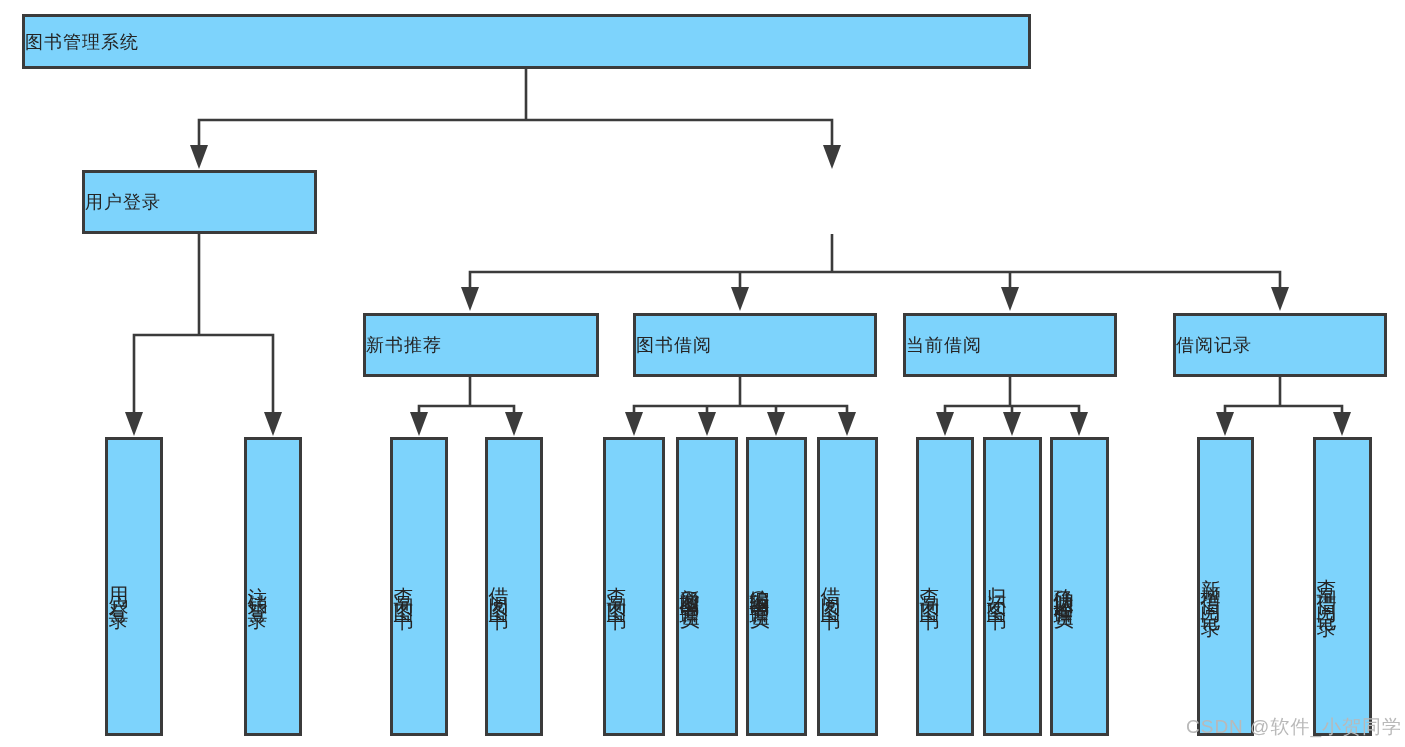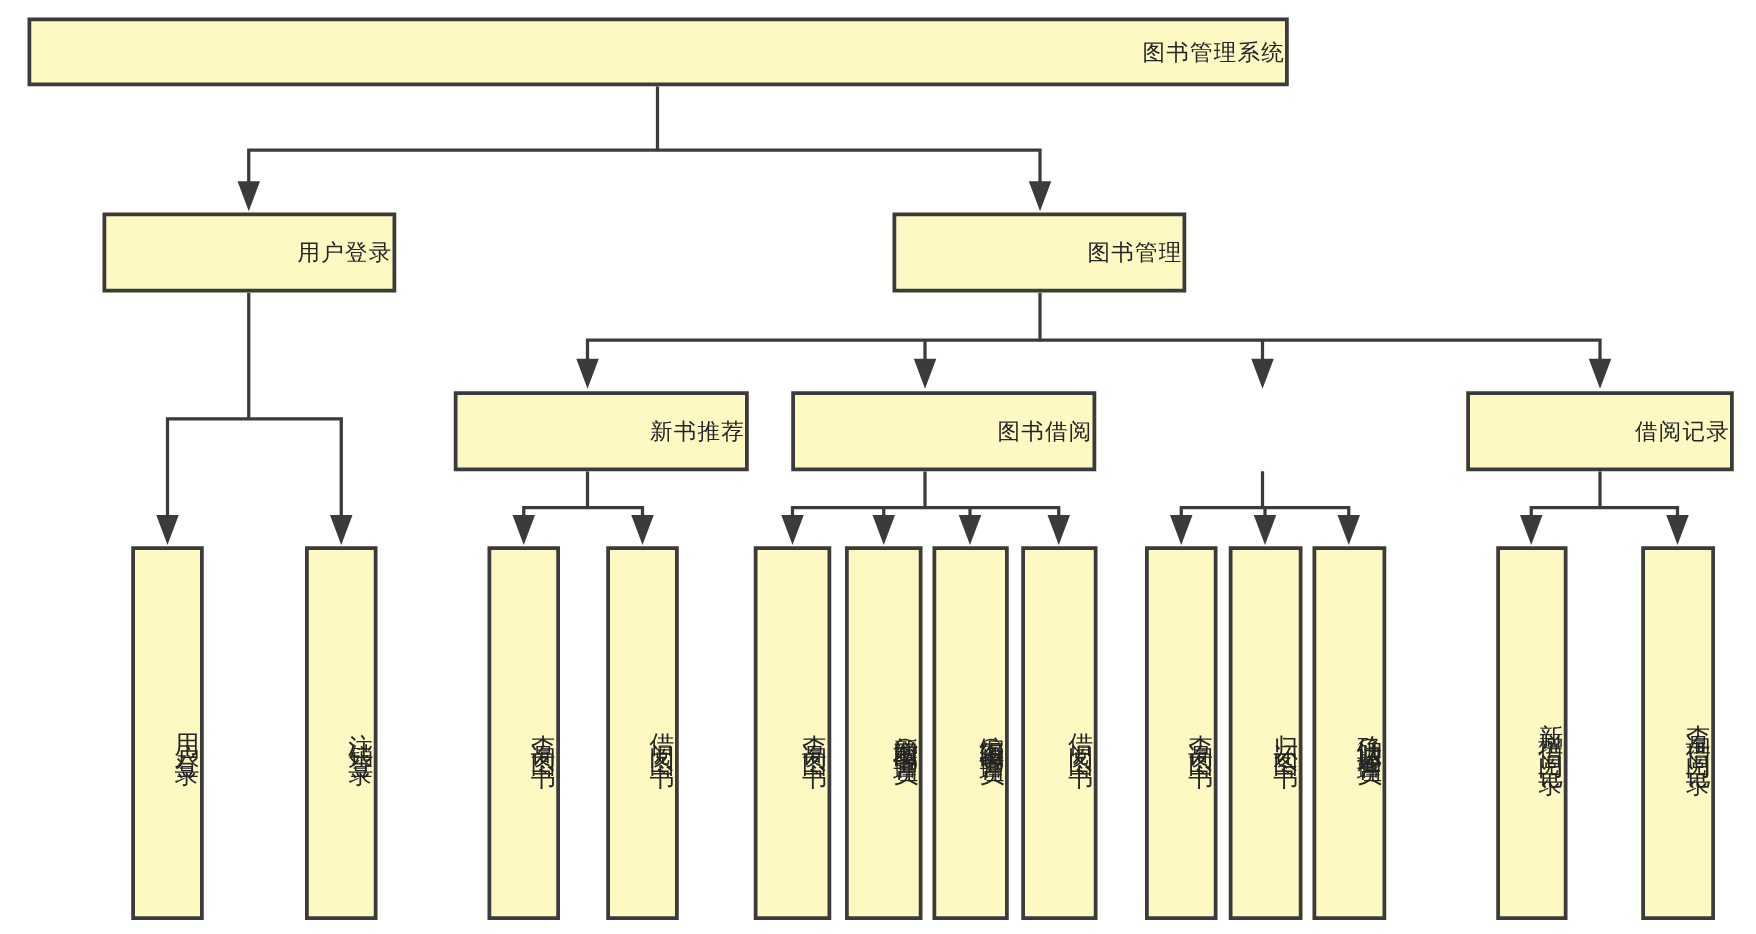--- a/index.html
+++ b/index.html
@@ -11,25 +11,25 @@
     font-family: "Liberation Sans", "DejaVu Sans", sans-serif;
     overflow: hidden;
   }
   #wires { position: absolute; left: 0; top: 0; z-index: 1; }
   #wires path { stroke: #3b3b3b; stroke-width: 2.6; fill: none; stroke-linejoin: miter; }
   #wires polygon { fill: #3b3b3b; stroke: none; }
 
   .node {
     position: absolute;
     box-sizing: border-box;
-    background: #fef9c3;
+    background: #7dd3fc;
     border: 3px solid #3b3b3b;
     display: flex;
     align-items: center;
-    justify-content: flex-end;
+    justify-content: flex-start;
     color: #242424;
     z-index: 2;
   }
   .h-node { font-size: 18px; letter-spacing: 1px; white-space: nowrap; }
   .v-node .lbl {
     writing-mode: vertical-rl;
     text-orientation: mixed;
     font-size: 20px;
     line-height: 1.1;
     letter-spacing: 8px;
@@ -101,29 +101,29 @@
     </g>
   </svg>
 
   <div class="node h-node" style="left:22px;top:14px;width:1009px;height:55px">
     <span class="lbl">图书管理系统</span>
   </div>
 
   <div class="node h-node" style="left:82px;top:170px;width:235px;height:64px">
     <span class="lbl">用户登录</span>
   </div>
-  <div class="node h-node" style="left:714px;top:170px;width:235px;height:64px">
-    <span class="lbl">图书管理</span>
-  </div>
 
   <div class="node h-node" style="left:363px;top:313px;width:236px;height:64px">
     <span class="lbl">新书推荐</span>
   </div>
   <div class="node h-node" style="left:633px;top:313px;width:244px;height:64px">
     <span class="lbl">图书借阅</span>
+  </div>
+  <div class="node h-node" style="left:903px;top:313px;width:214px;height:64px">
+    <span class="lbl">当前借阅</span>
   </div>
   <div class="node h-node" style="left:1173px;top:313px;width:214px;height:64px">
     <span class="lbl">借阅记录</span>
   </div>
 
   <div class="node v-node" style="left:105px;top:437px;width:58px;height:299px">
     <span class="lbl">用户登录</span>
   </div>
   <div class="node v-node" style="left:244px;top:437px;width:58px;height:299px">
     <span class="lbl">注销登录</span>
@@ -159,14 +159,15 @@
     <span class="lbl">确认归还（管理员）</span>
   </div>
 
   <div class="node v-node" style="left:1197px;top:437px;width:57px;height:299px">
     <span class="lbl">新增借阅记录</span>
   </div>
   <div class="node v-node" style="left:1313px;top:437px;width:59px;height:299px">
     <span class="lbl">查询借阅记录</span>
   </div>
 
+  <div id="watermark">CSDN @软件_小贺同学</div>
 
 </div>
 
 </body></html>

